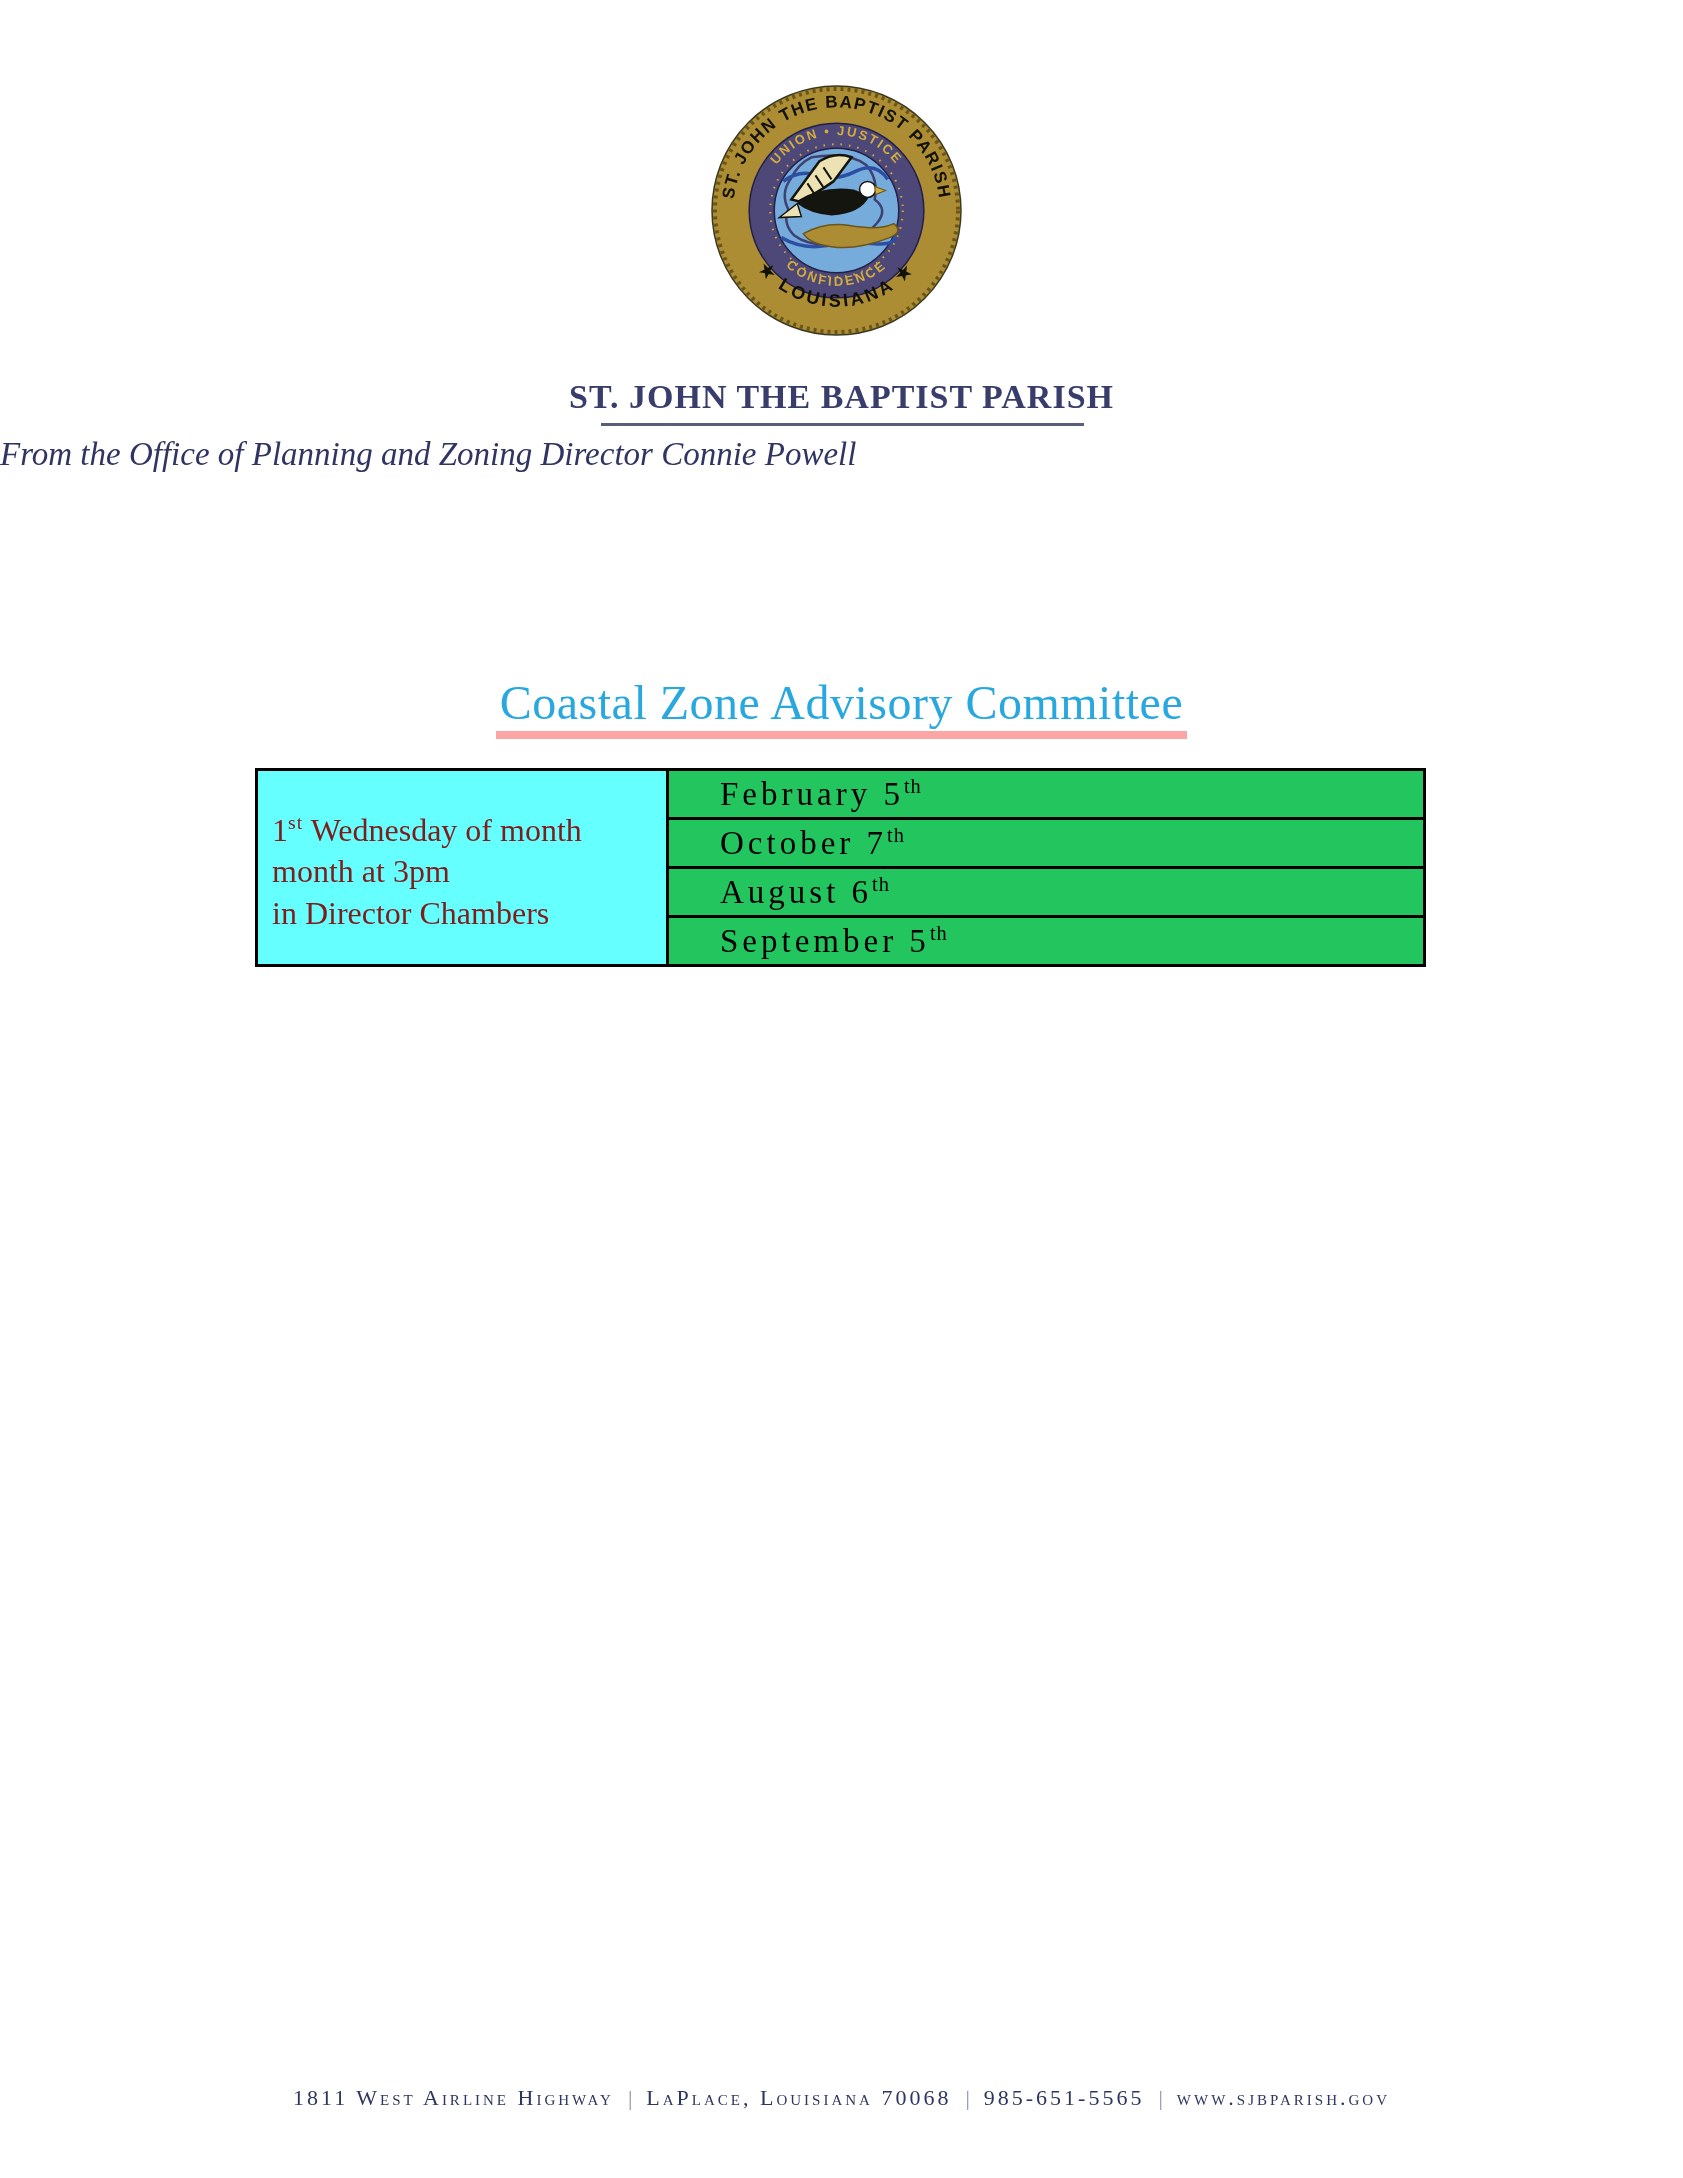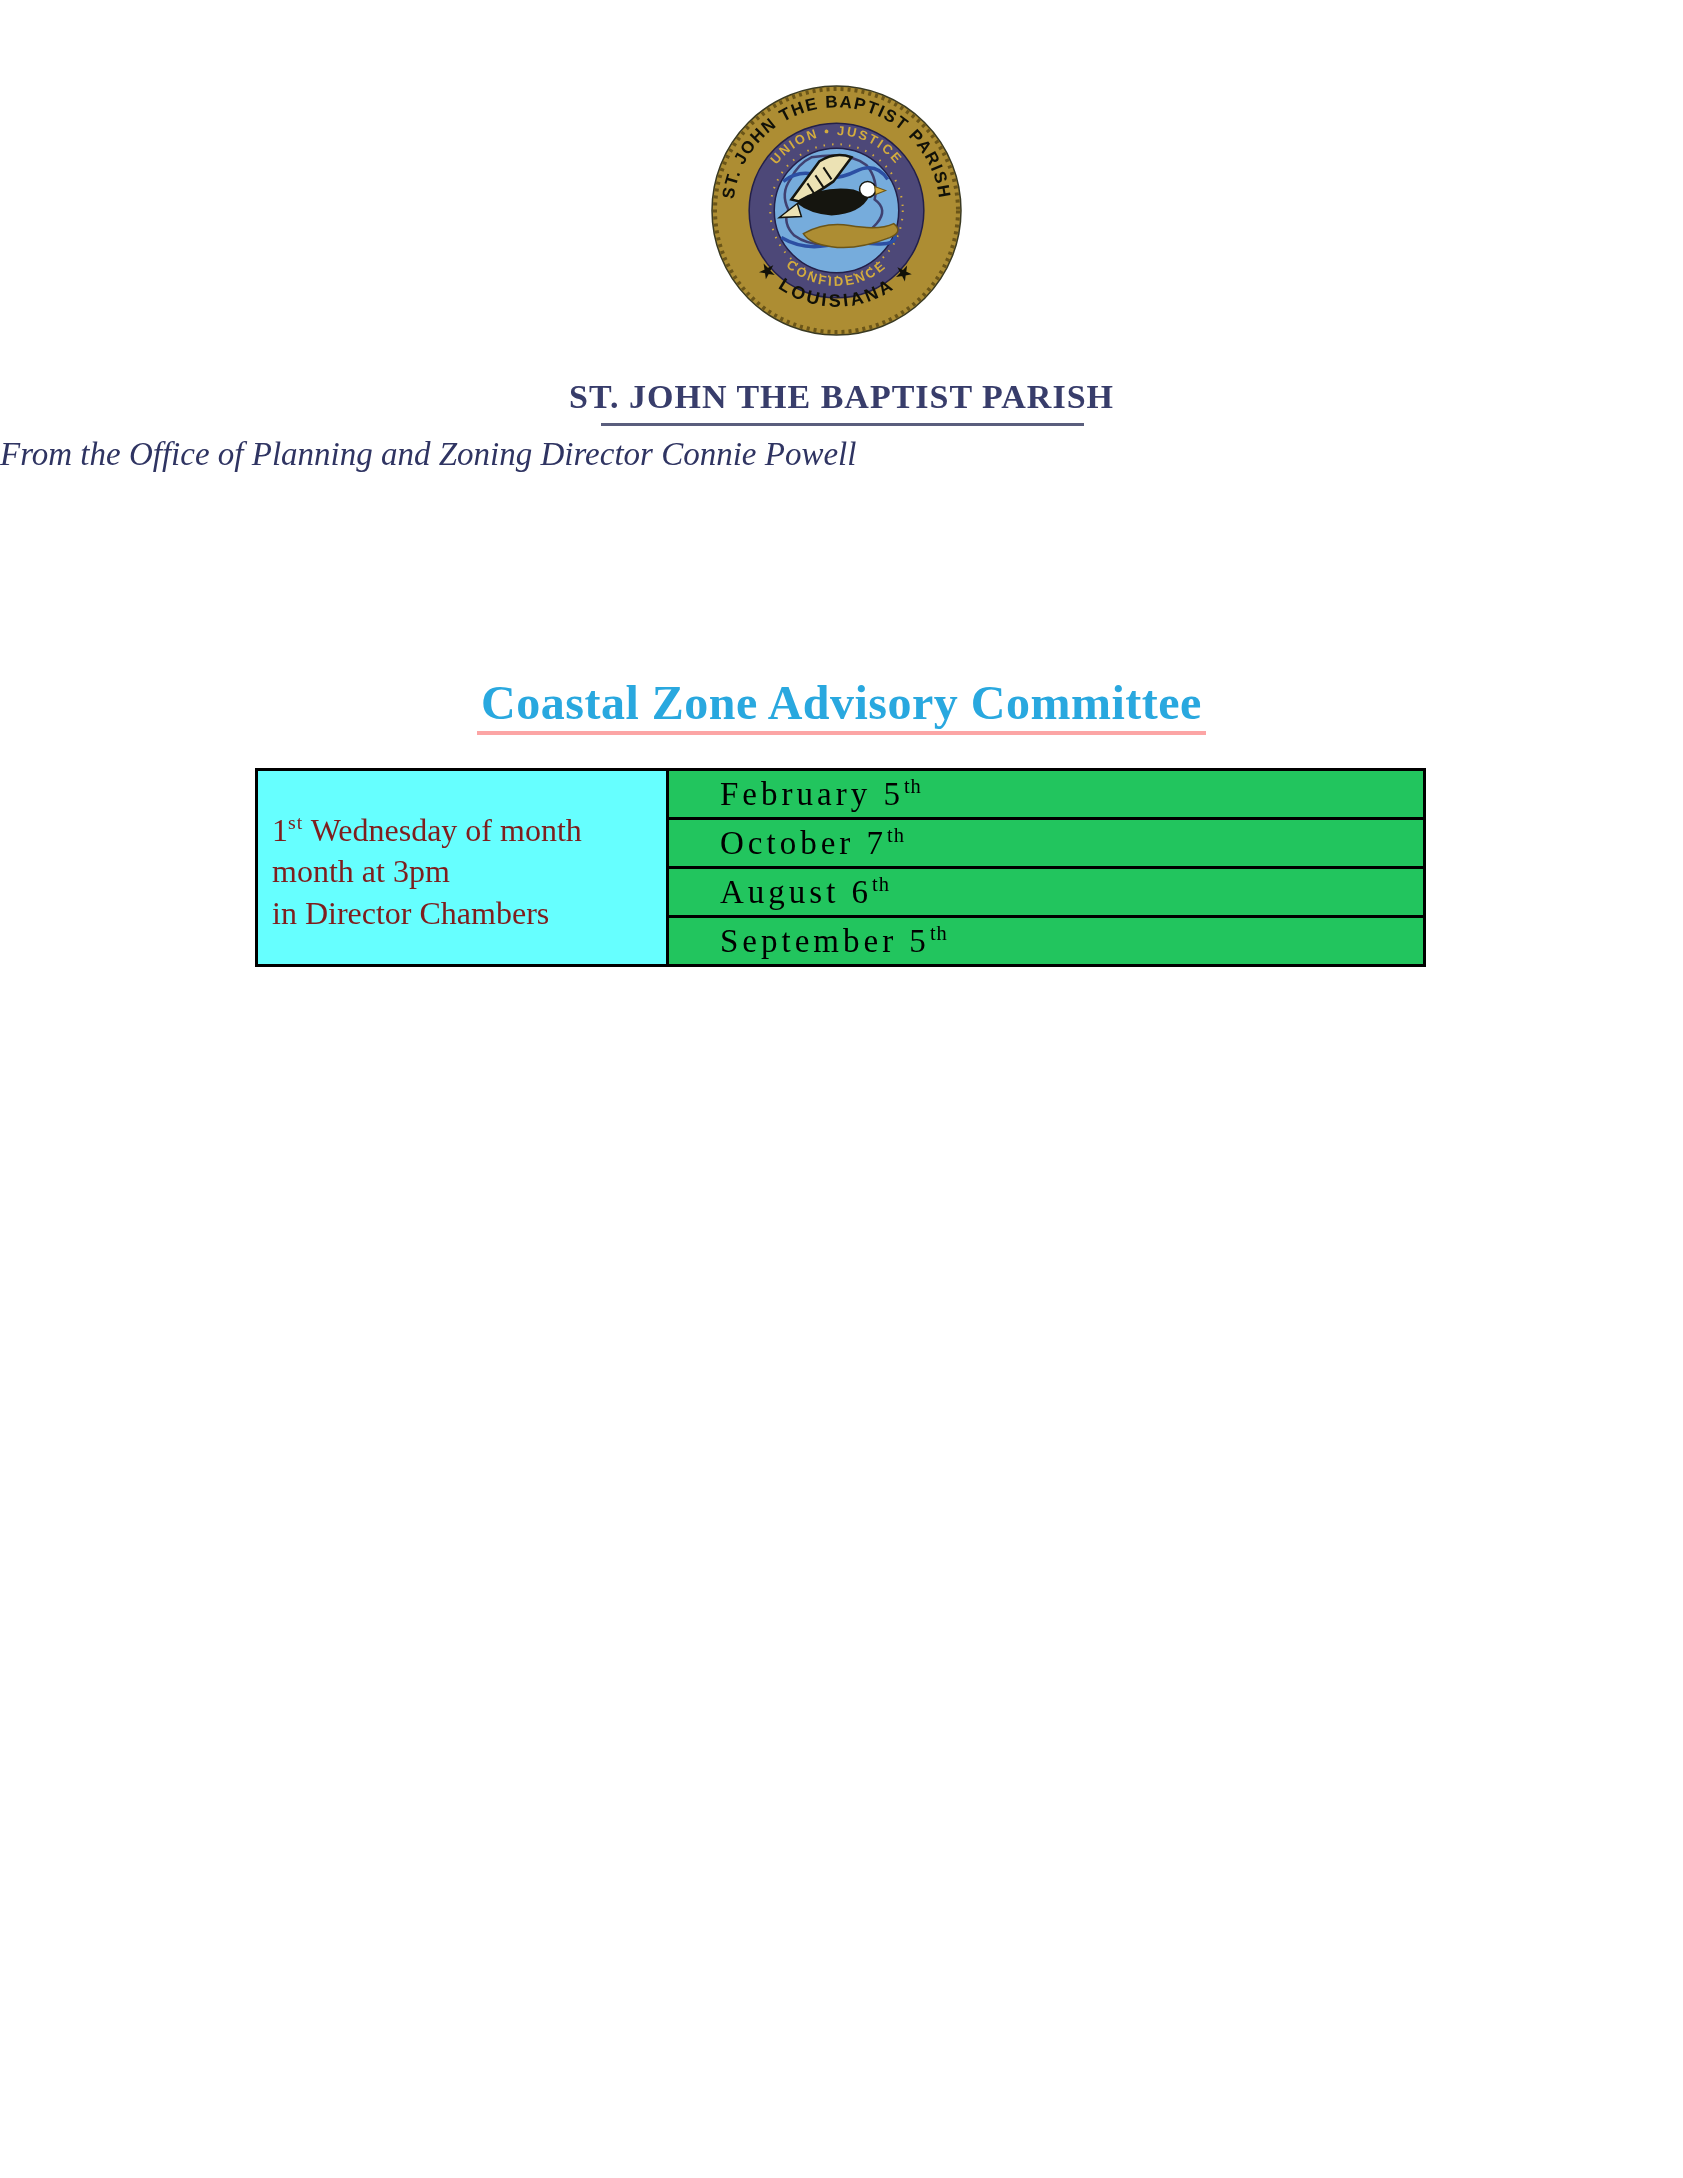--- a/index.html
+++ b/index.html
@@ -30,23 +30,23 @@
     text-align:left;
     font-size:33px;font-style:italic;font-weight:normal;
     color:#2f3462;
   }
   
   .doc-title-row{
     position:absolute;left:0;top:675px;width:1683px;text-align:center;
   }
   .doc-title{
     display:inline-block;
-    font-size:48px;font-weight:bold;
+    font-size:48px;font-weight:normal;
     color:#29a8df;
-    border-bottom:4px solid #fca5a5;
+    border-bottom:8px solid #fca5a5;
     padding:0 4px 1px 4px;
     letter-spacing:0.5px;
   }
   
   .sched{
     position:absolute;left:255px;top:768px;
     border-collapse:collapse;
   }
   .sched td{
     border:3px solid #000000;
@@ -169,15 +169,18 @@
       </tr>
       <tr>
         <td class="date-cell"><span>August 6</span><sup class="supscript">th</sup></td>
       </tr>
       <tr>
         <td class="date-cell"><span>September 5</span><sup class="supscript">th</sup></td>
       </tr>
     </tbody>
   </table>
 
+  <div class="footer">
+    <span>1811 West Airline Highway</span><span class="pipe">|</span><span>LaPlace, Louisiana 70068</span><span class="pipe">|</span><span>985-651-5565</span><span class="pipe">|</span><span>www.sjbparish.gov</span>
+  </div>
 
 </div>
 
 
 </body></html>

